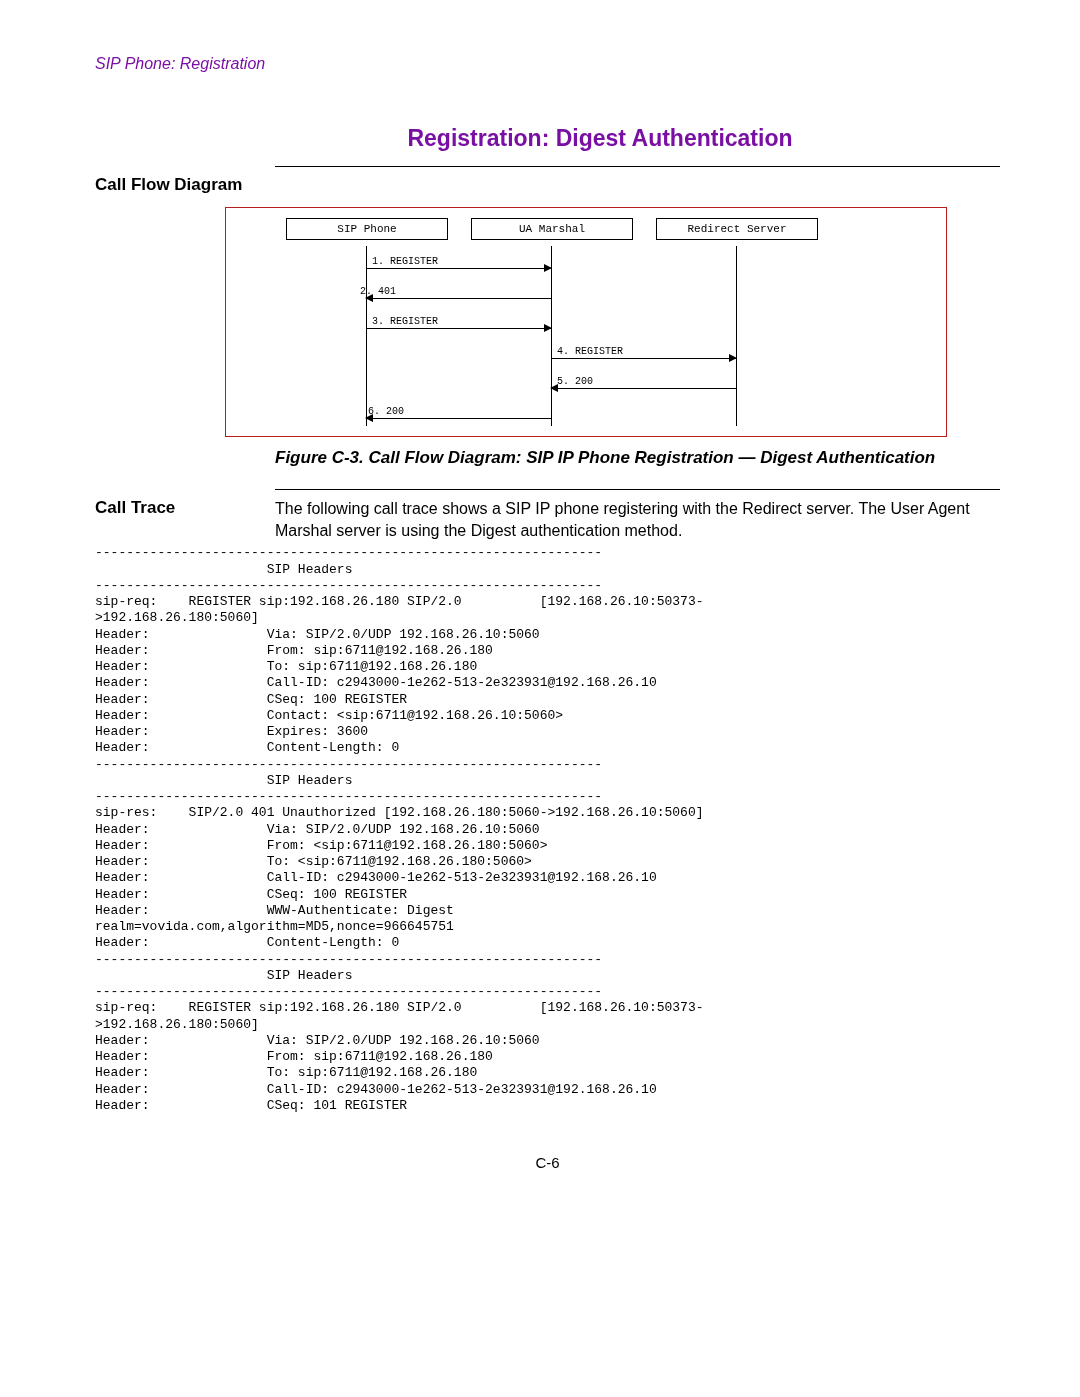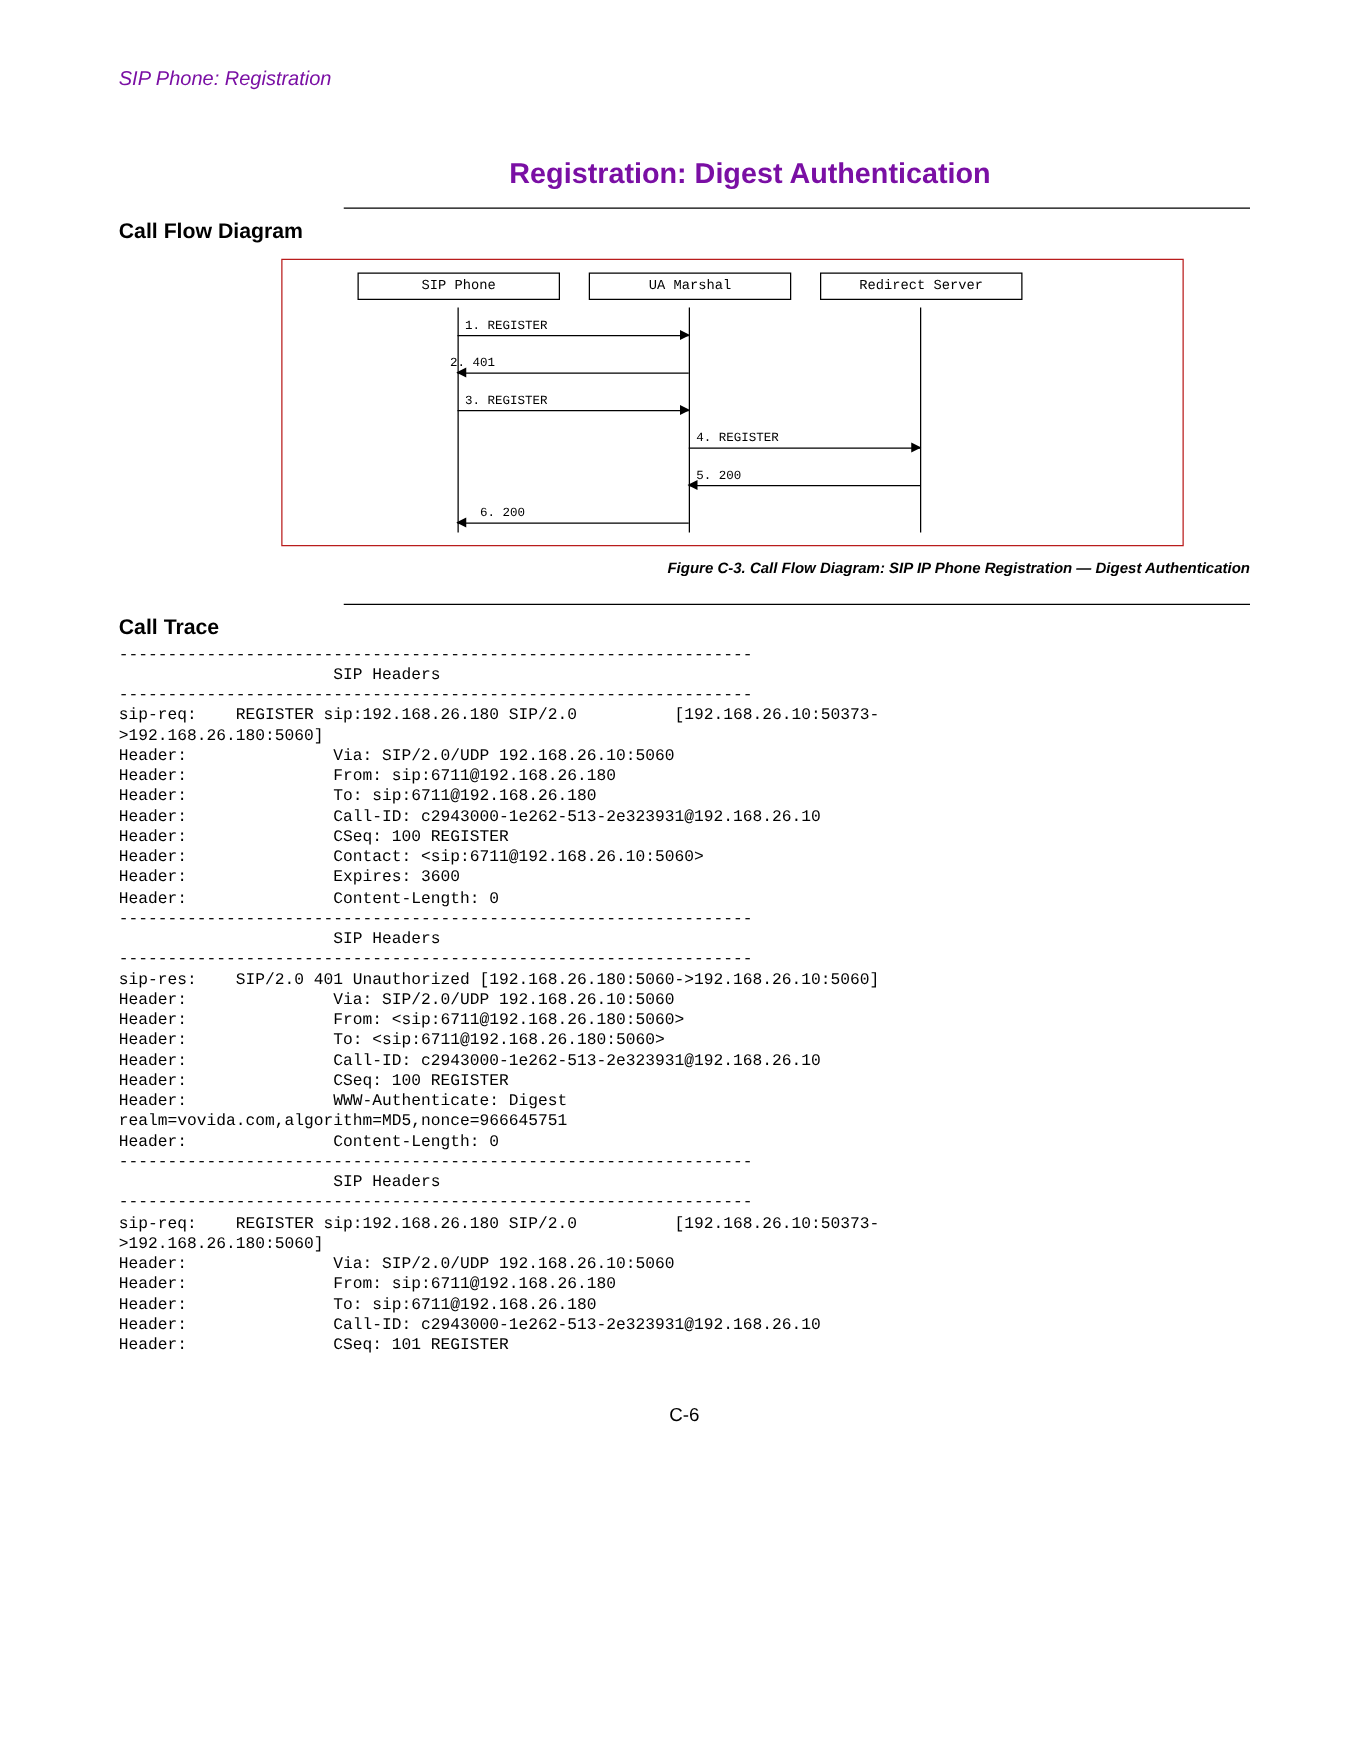--- a/index.html
+++ b/index.html
@@ -100,24 +100,23 @@
   }
   .msg-label {
     position: absolute;
     font-family: "Courier New", monospace;
     font-size: 10px;
     white-space: nowrap;
   }
   .figure-caption {
     font-weight: bold;
     font-style: italic;
-    font-size: 12px;
+    font-size: 17px;
     margin: 10px 0 20px 180px;
     line-height: 1.3;
-    text-align: right;
   }
   .trace {
     font-family: "Courier New", monospace;
     font-size: 13px;
     white-space: pre;
     line-height: 1.25;
     margin: 4px 0 0 0;
   }
   .page-num {
     margin-top: 40px;
@@ -170,30 +169,31 @@
     <div class="msg-label" style="left:301px; top:128px;"><span>4.</span> <span>REGISTER</span></div>
 
     <div class="msg" style="left:295px; width:185px; top:170px;">
         <span class="arrow-l"></span>
       </div>
     <div class="msg-label" style="left:301px; top:158px;"><span>5.</span> <span>200</span></div>
 
     <div class="msg" style="left:110px; width:185px; top:200px;">
         <span class="arrow-l"></span>
       </div>
-    <div class="msg-label" style="left:128px; top:188px;"><span>6.</span> <span>200</span></div>
+    <div class="msg-label" style="left:112px; top:188px;"><span>6.</span> <span>200</span></div>
   </div>
 </div>
 
 <div class="figure-caption">Figure C-3. Call Flow Diagram: SIP IP Phone Registration — Digest Authentication</div>
 
 <hr class="rule">
 
 <div class="block">
   <div class="label">Call Trace</div>
+  <div class="body">The following call trace shows a SIP IP phone registering with the Redirect server. The User Agent Marshal server is using the Digest authentication method.</div>
 </div>
 
 <div class="trace">-----------------------------------------------------------------
                       SIP Headers
 -----------------------------------------------------------------
 sip-req:    REGISTER sip:192.168.26.180 SIP/2.0          [192.168.26.10:50373-
 &gt;192.168.26.180:5060]
 Header:               Via: SIP/2.0/UDP 192.168.26.10:5060
 Header:               From: sip:6711@192.168.26.180
 Header:               To: sip:6711@192.168.26.180

